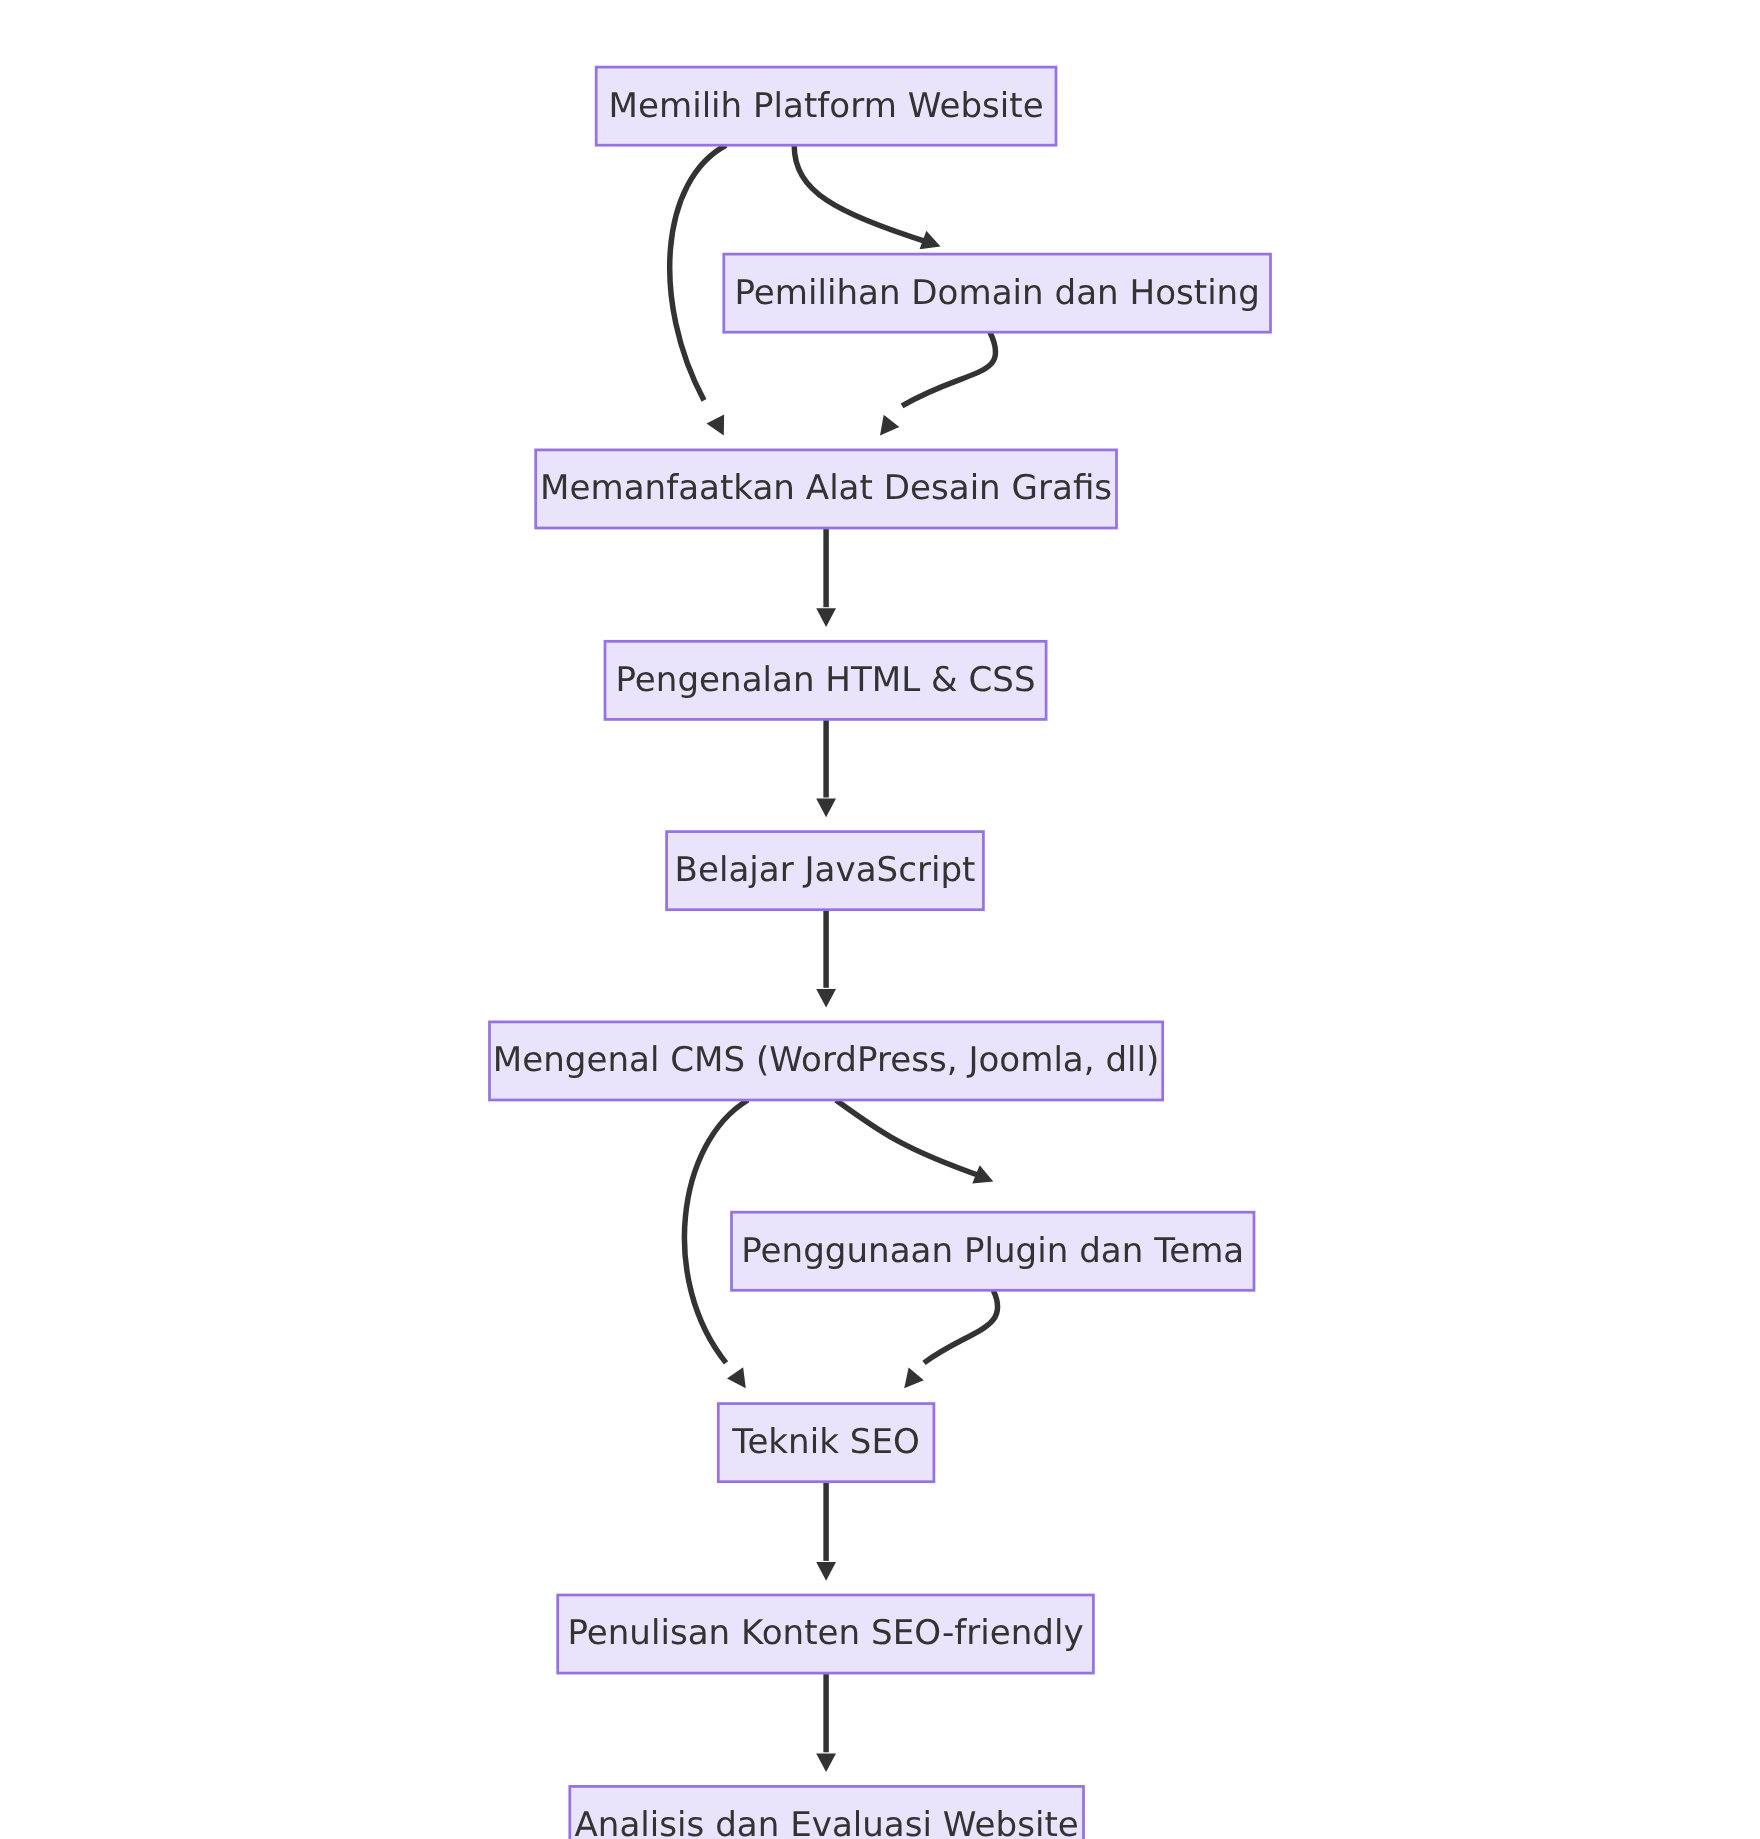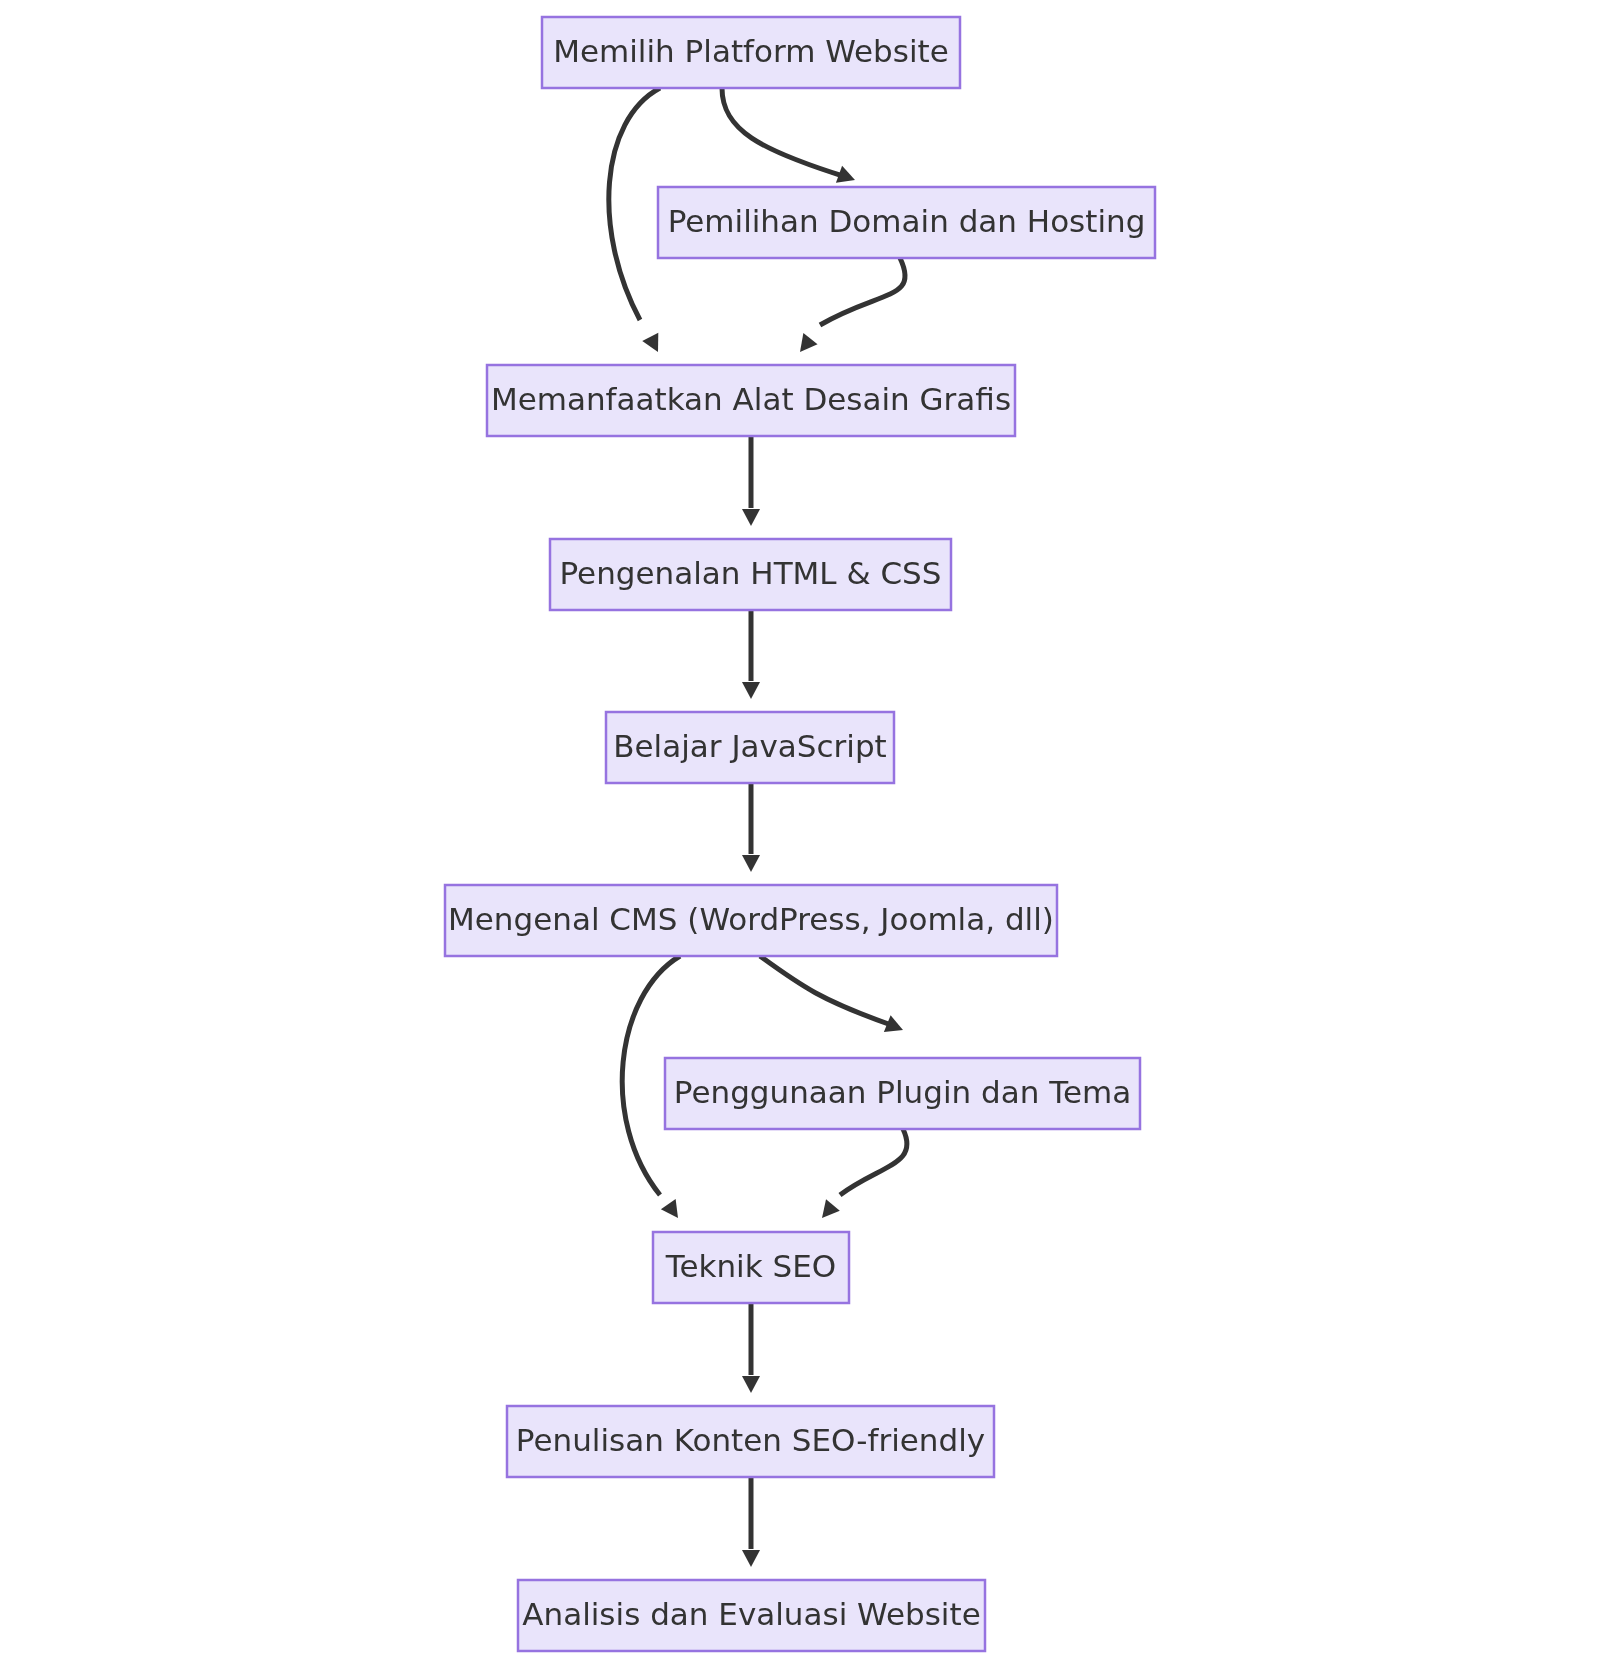--- a/index.html
+++ b/index.html
@@ -10,20 +10,21 @@
   body {
     width: 1600px;
     height: 1672px;
     font-family: "DejaVu Sans", "Liberation Sans", sans-serif;
     overflow: hidden;
   }
   #flowchart-root {
     position: relative;
     width: 1600px;
     height: 1624px;
+    margin-top: 44px;
   }
   svg#flow-svg {
     display: block;
     width: 1600px;
     height: 1672px;
   }
   .node-rect {
     fill: #e9e4fb;
     stroke: #9673e0;
     stroke-width: 2.5;

